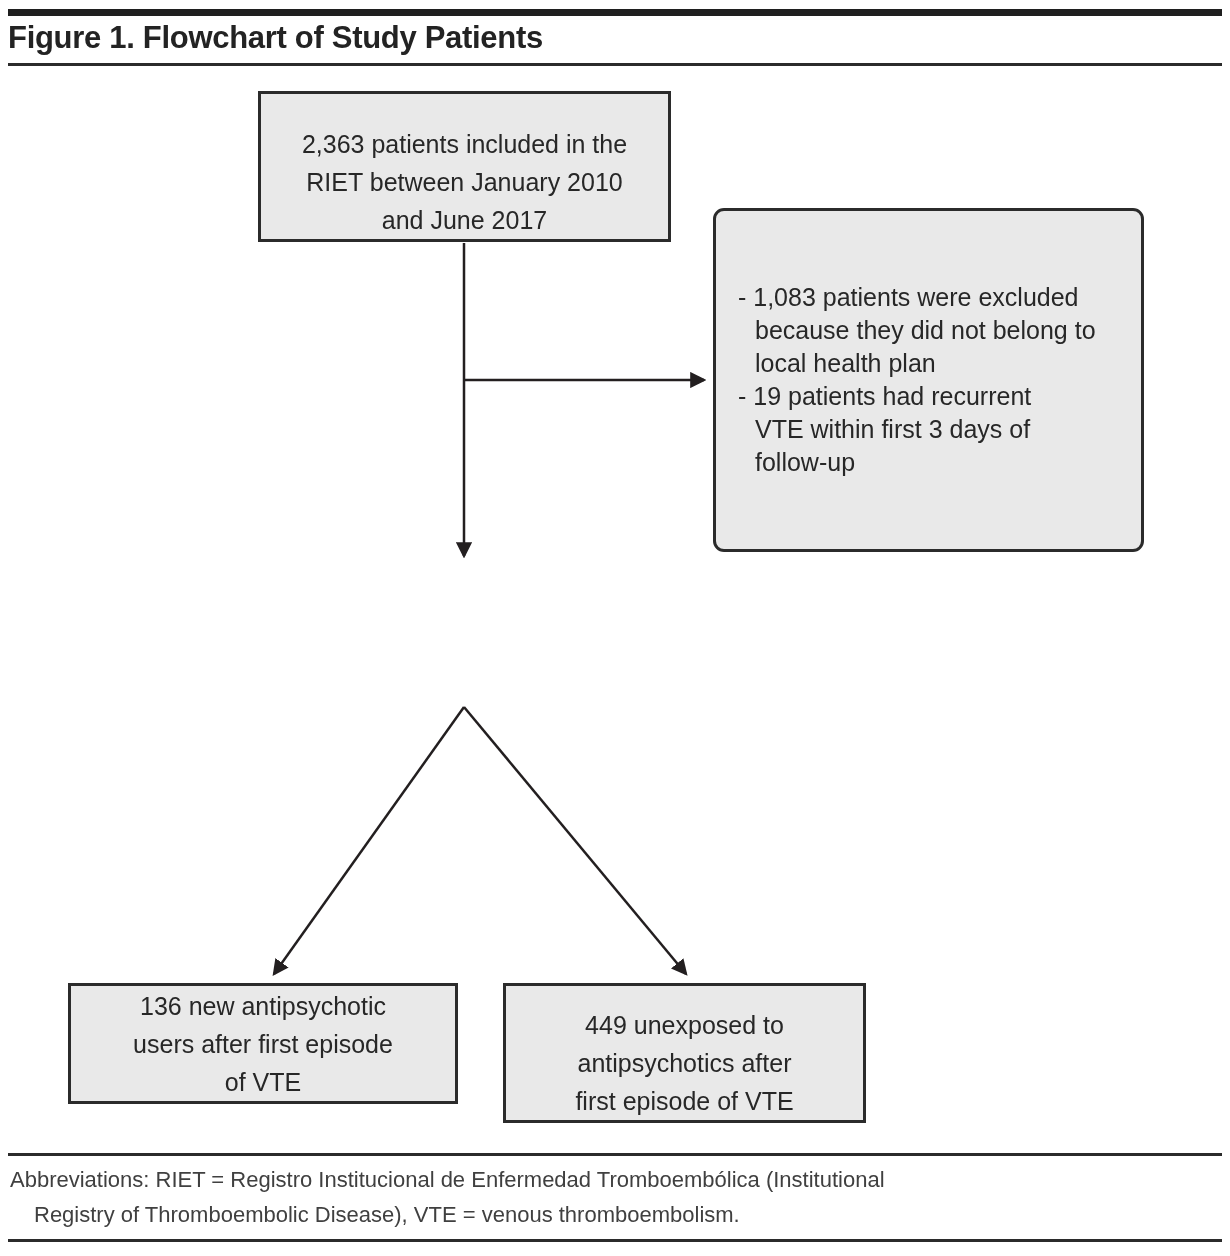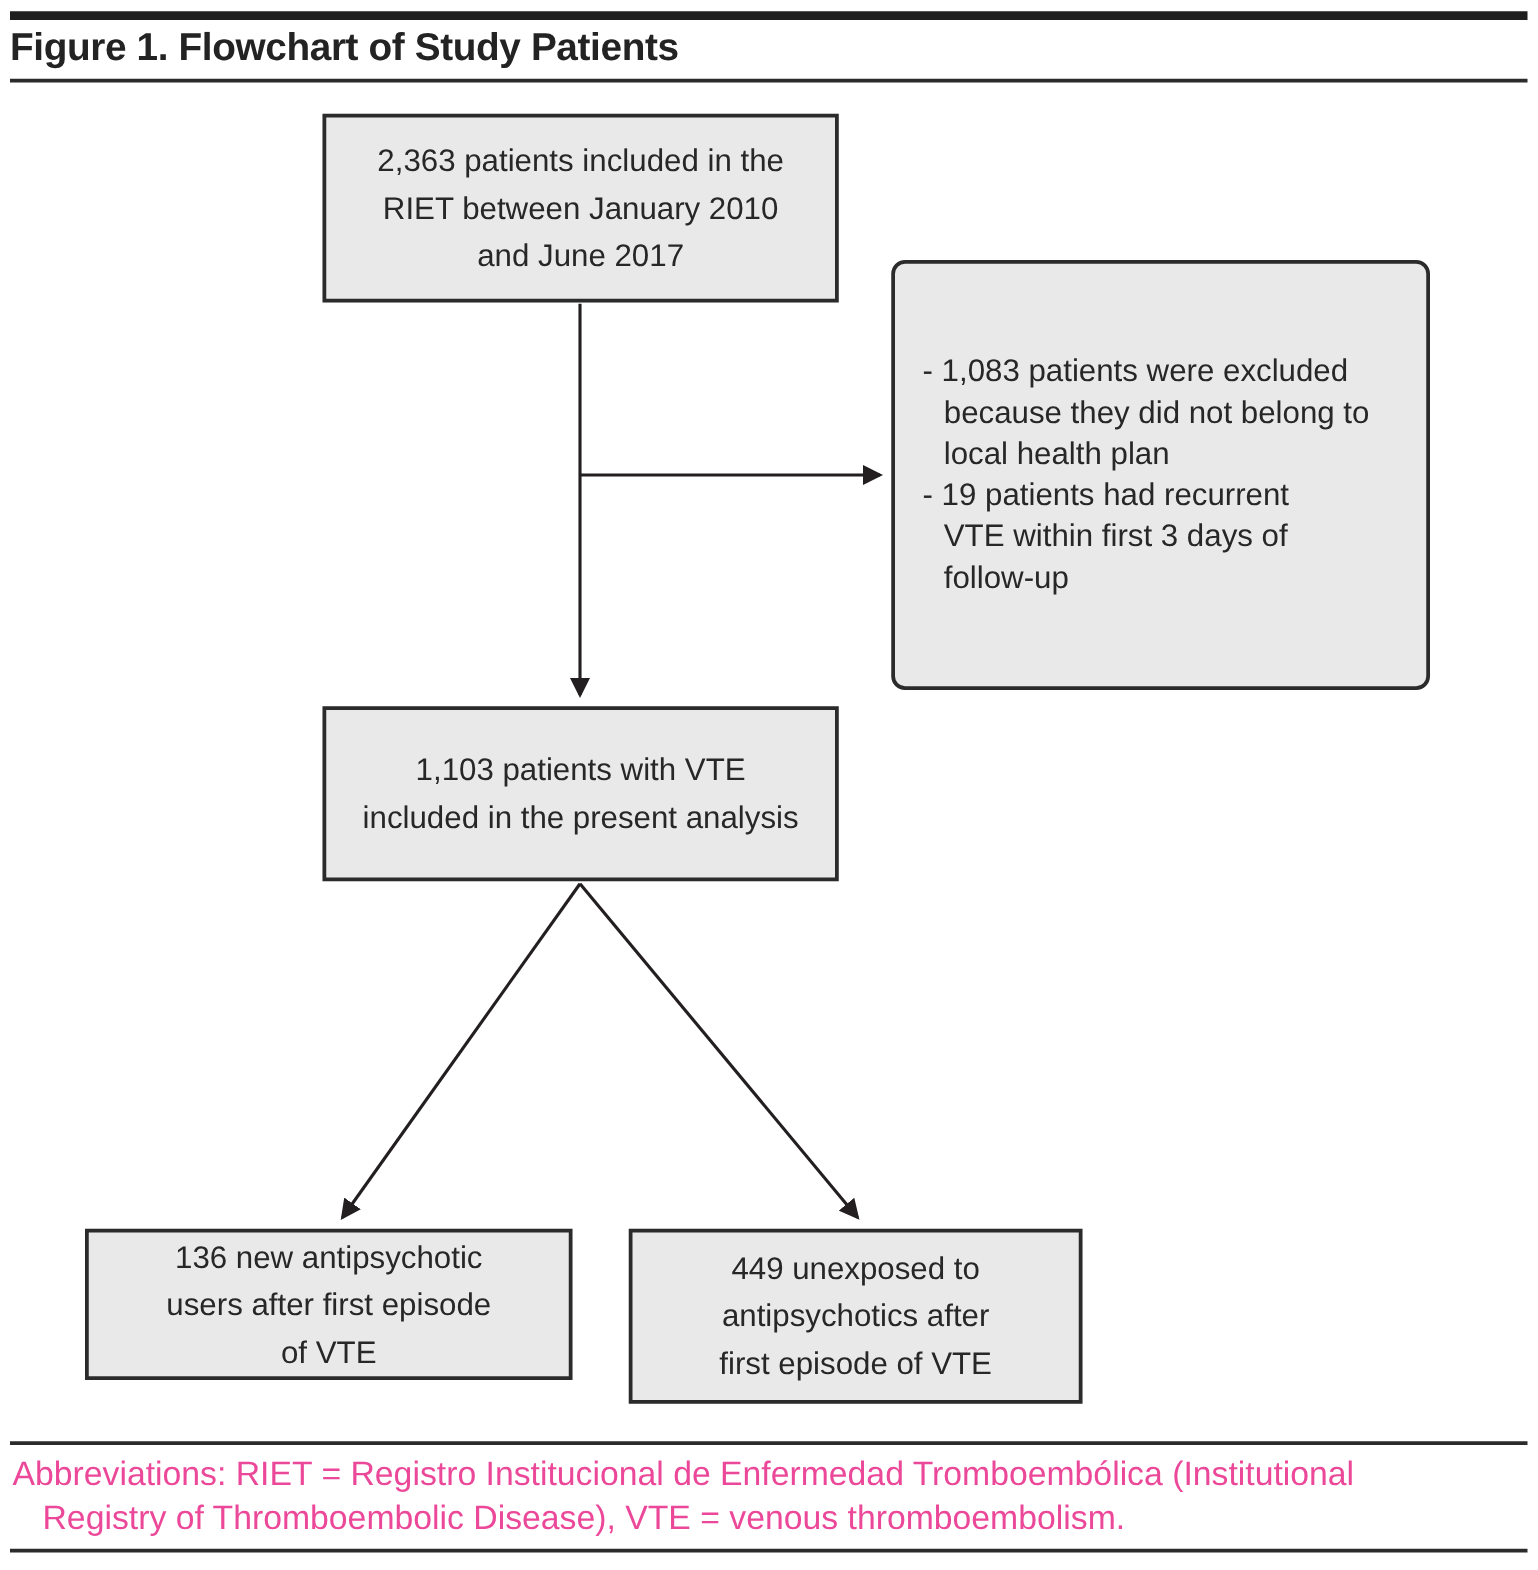--- a/index.html
+++ b/index.html
@@ -31,21 +31,21 @@
   }
 
   .node {
     position: absolute;
     background: #e9e9e9;
     border: 3px solid #2b2b2b;
     box-sizing: border-box;
     display: flex;
     flex-direction: column;
     align-items: center;
-    justify-content: center;
+    justify-content: flex-end;
     text-align: center;
     font-size: 25px;
     line-height: 38px;
     color: #272727;
   }
   .node-text { white-space: pre-line; }
 
   .node-included   { left: 258px; top: 91px;  width: 413px; height: 151px; }
   .node-analysis   { left: 258px; top: 565px; width: 413px; height: 140px; }
   .node-new-users  { left: 68px;  top: 983px; width: 390px; height: 121px; }
@@ -72,23 +72,23 @@
     left: 0; top: 0;
     width: 1230px; height: 1256px;
     pointer-events: none;
   }
   .arrow-line { stroke: #231f20; stroke-width: 2.5; fill: none; }
 
   .footnote {
     position: absolute;
     left: 10px;
     top: 1162px;
-    font-size: 27px;
+    font-size: 22px;
     line-height: 35px;
-    color: #ec4899;
+    color: #404040;
   }
   .footnote-line { white-space: nowrap; }
   .footnote-line2 { padding-left: 24px; }
 </style>
 </head>
 <body>
 
 <div class="page">
 
   <div class="rule rule-thick"></div>
@@ -117,24 +117,20 @@
 
   <div class="node node-exclusions">
     <div class="excl-item">- 1,083 patients were excluded
 because they did not belong to
 local health plan</div>
     <div class="excl-item">- 19 patients had recurrent
 VTE within first 3 days of
 follow-up</div>
   </div>
 
-  <div class="node node-analysis">
-    <div class="node-text">1,103 patients with VTE
-included in the present analysis</div>
-  </div>
 
   <div class="node node-new-users">
     <div class="node-text">136 new antipsychotic
 users after first episode
 of VTE</div>
   </div>
 
   <div class="node node-unexposed">
     <div class="node-text">449 unexposed to
 antipsychotics after

